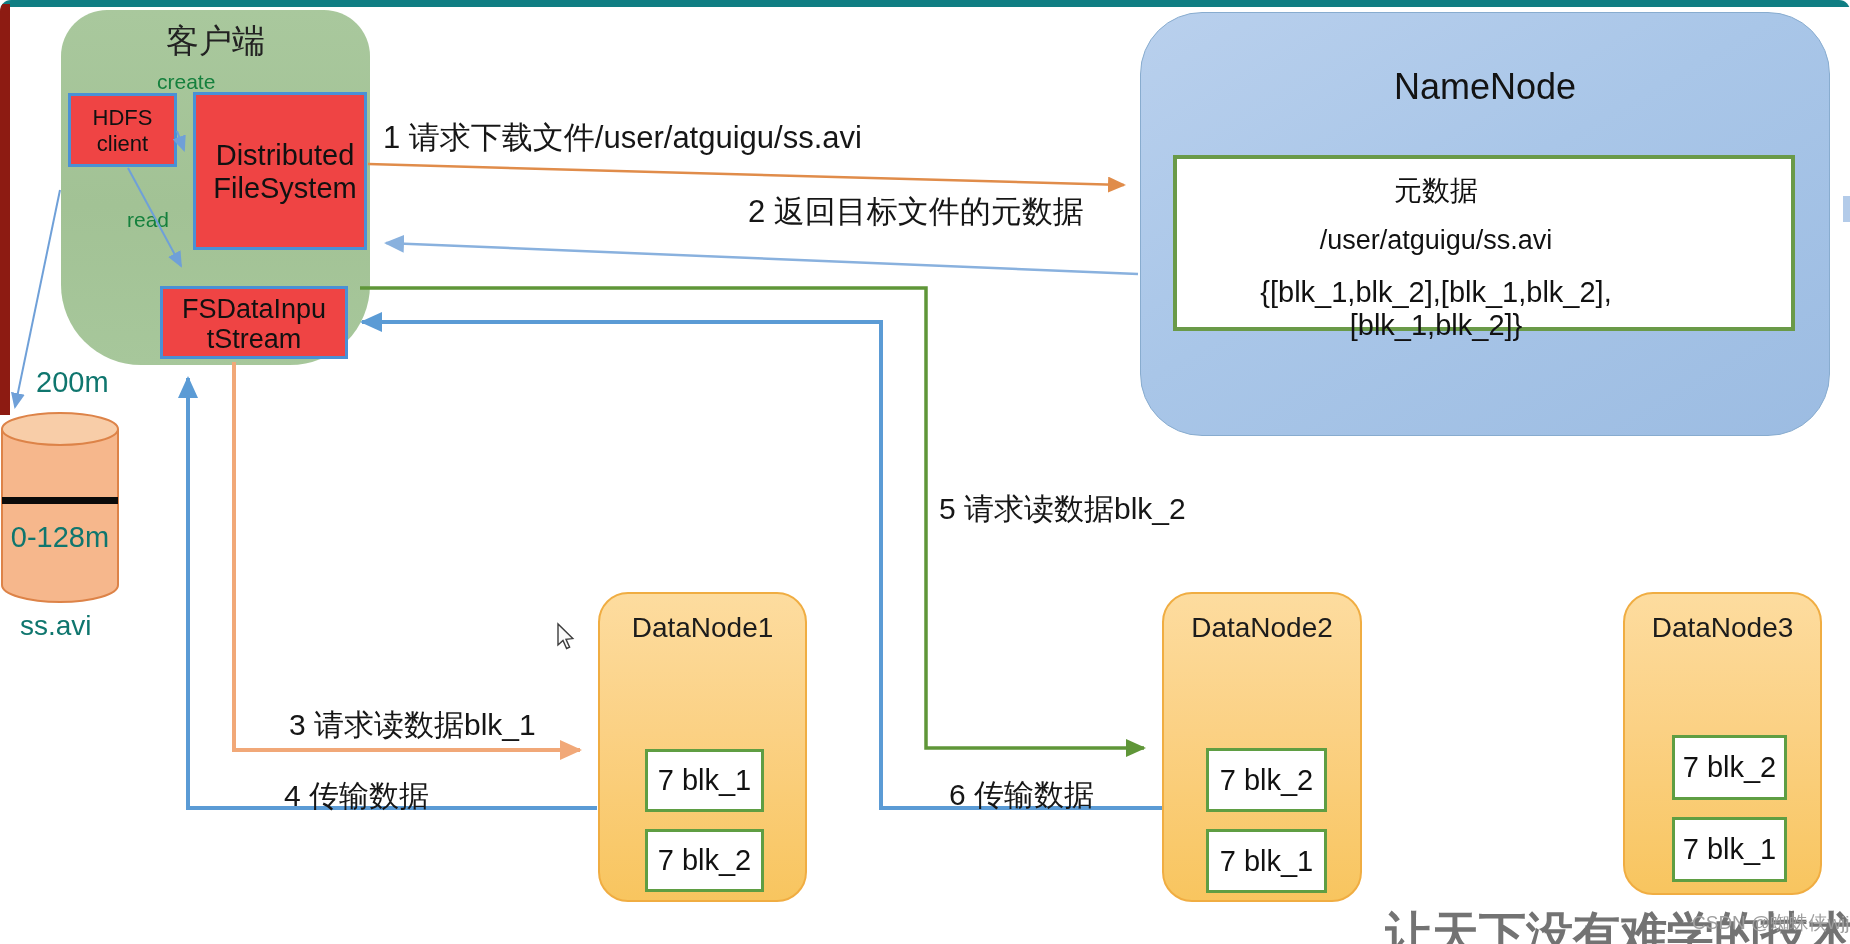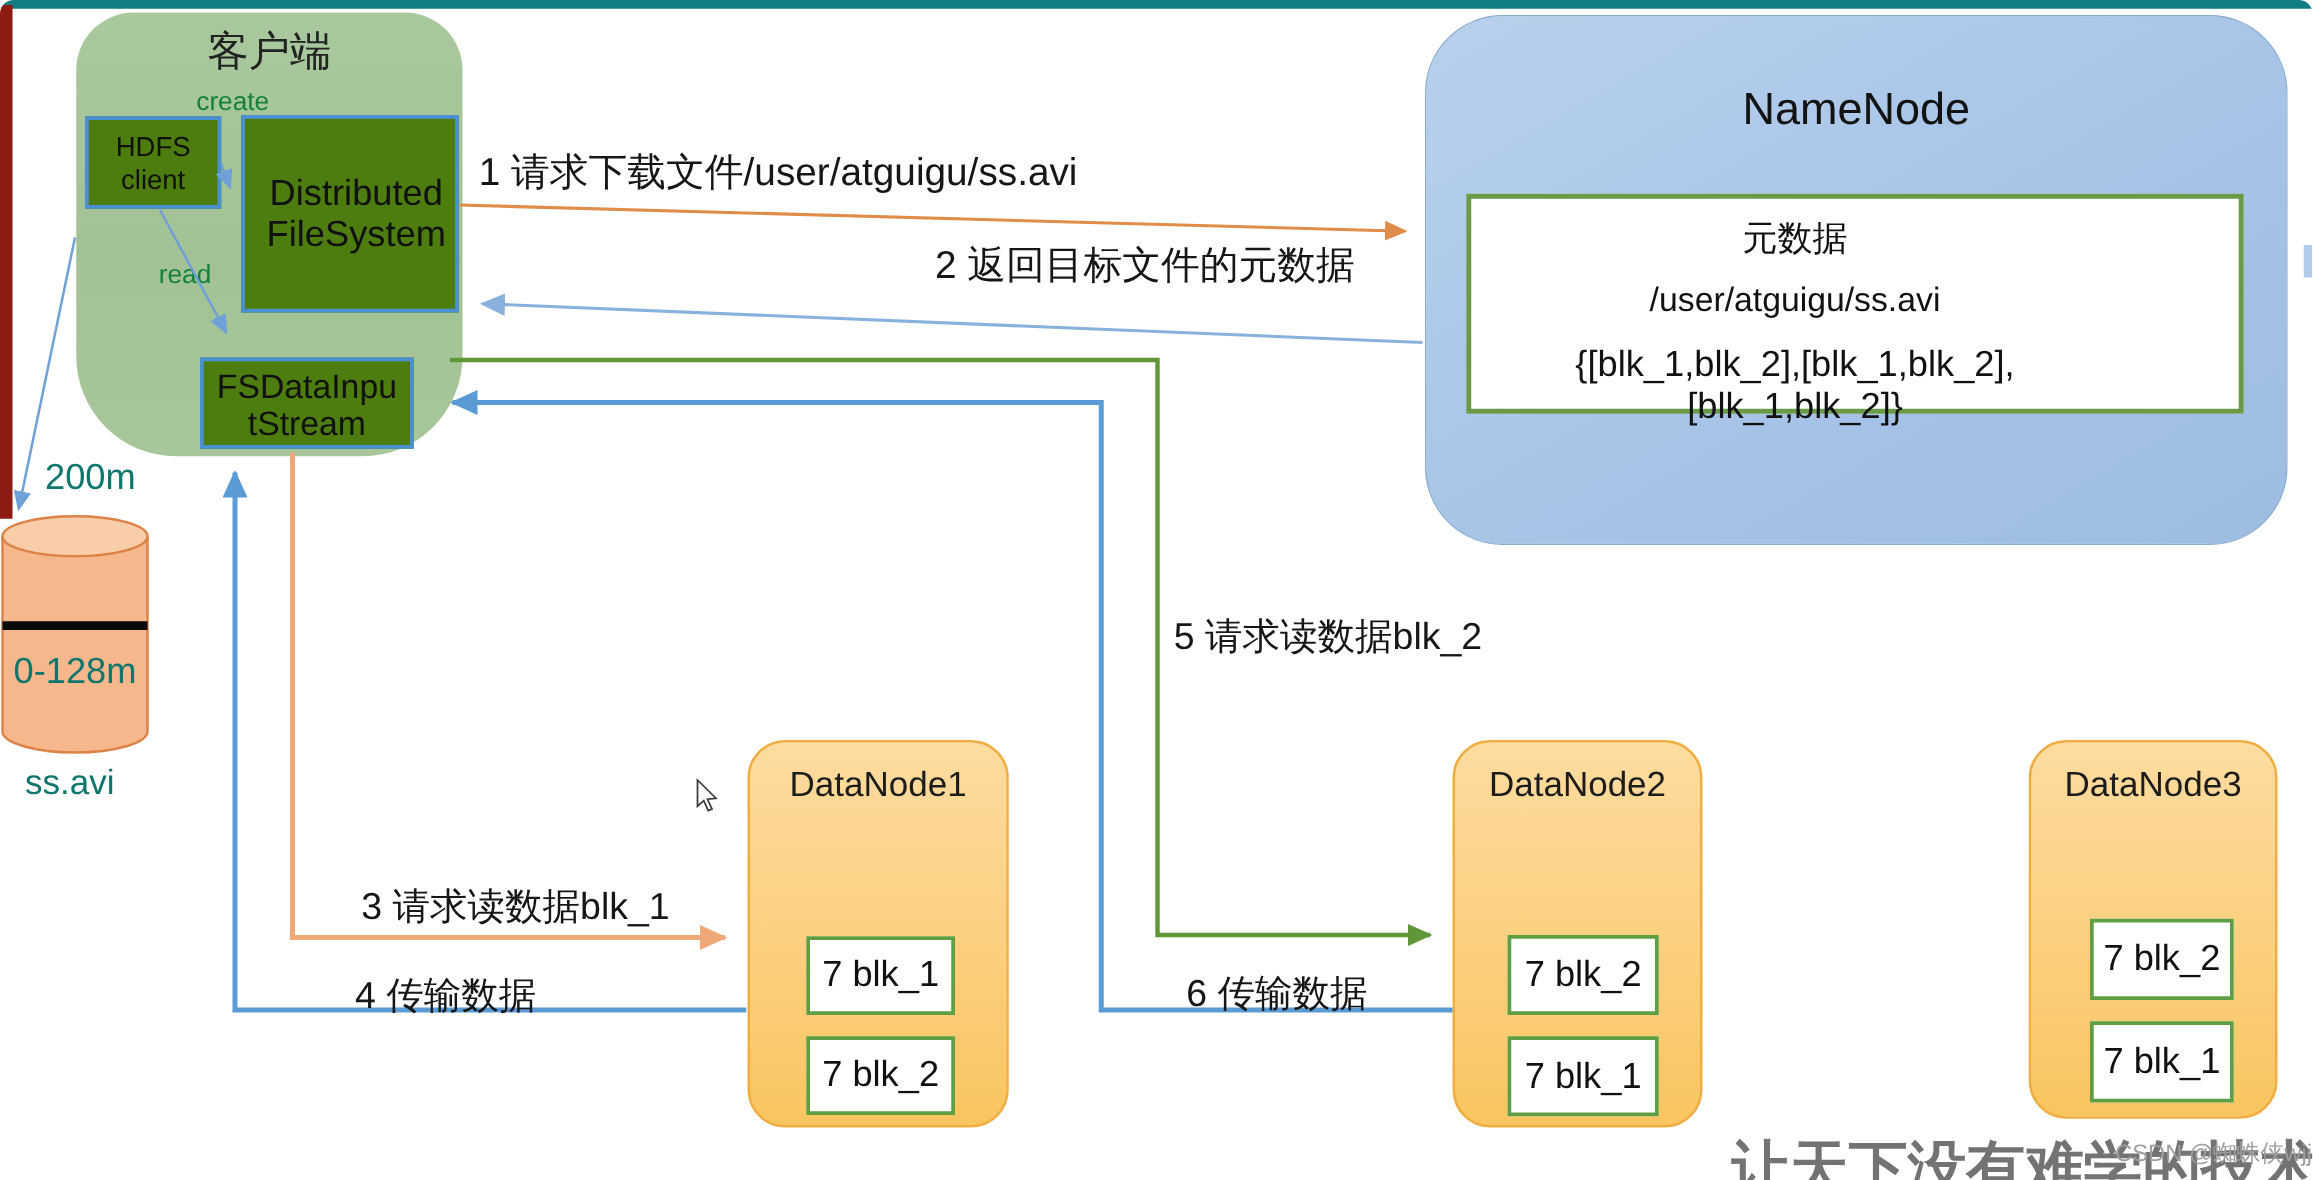--- a/index.html
+++ b/index.html
@@ -13,24 +13,24 @@
   .left-bar{left:0;top:4px;width:10px;height:411px;background:#8d1b12;}
   .right-notch{left:1843px;top:196px;width:7px;height:26px;background:#b3cbe9;}
   
   .client-panel{
     left:61px;top:10px;width:309px;height:355px;
     background:linear-gradient(180deg,#a9c89d 0%,#a2c295 55%,#a7c79b 100%);
     border-radius:46px 46px 80px 80px;
   }
   .client-title{left:61px;top:19px;width:309px;text-align:center;font-size:33px;color:#222;}
   .small-label{font-size:21px;color:#15803d;}
-  .io-box{background:#4d7c0f;border:3px solid #4a90d5;box-sizing:border-box;text-align:center;color:#111;}
+  .io-box{background:#ef4444;border:3px solid #4a90d5;box-sizing:border-box;text-align:center;color:#111;}
   .hdfs-box{left:68px;top:93px;width:109px;height:74px;font-size:22px;line-height:26px;padding-top:9px;}
   .dfs-box{left:193px;top:92px;width:174px;height:158px;font-size:29px;line-height:33px;padding-top:44px;padding-left:10px;}
-  .fsdis-box{left:160px;top:286px;width:171px;height:73px;font-size:27px;line-height:30px;padding-top:5px;}
+  .fsdis-box{left:160px;top:286px;width:188px;height:73px;font-size:27px;line-height:30px;padding-top:5px;}
   
   .namenode-panel{
     left:1140px;top:12px;width:690px;height:424px;border-radius:62px;
     background:linear-gradient(150deg,#b9d0ed 0%,#a9c6e8 45%,#9cbce2 100%);
     border:1px solid #88accf;box-sizing:border-box;
   }
   .namenode-title{left:1140px;top:66px;width:690px;text-align:center;font-size:36px;color:#131313;}
   .metadata-box{left:1173px;top:155px;width:622px;height:176px;background:#ffffff;border:4px solid #6a9a48;box-sizing:border-box;}
   .metadata-line{position:absolute;left:0;width:518px;text-align:center;color:#111;}
   

